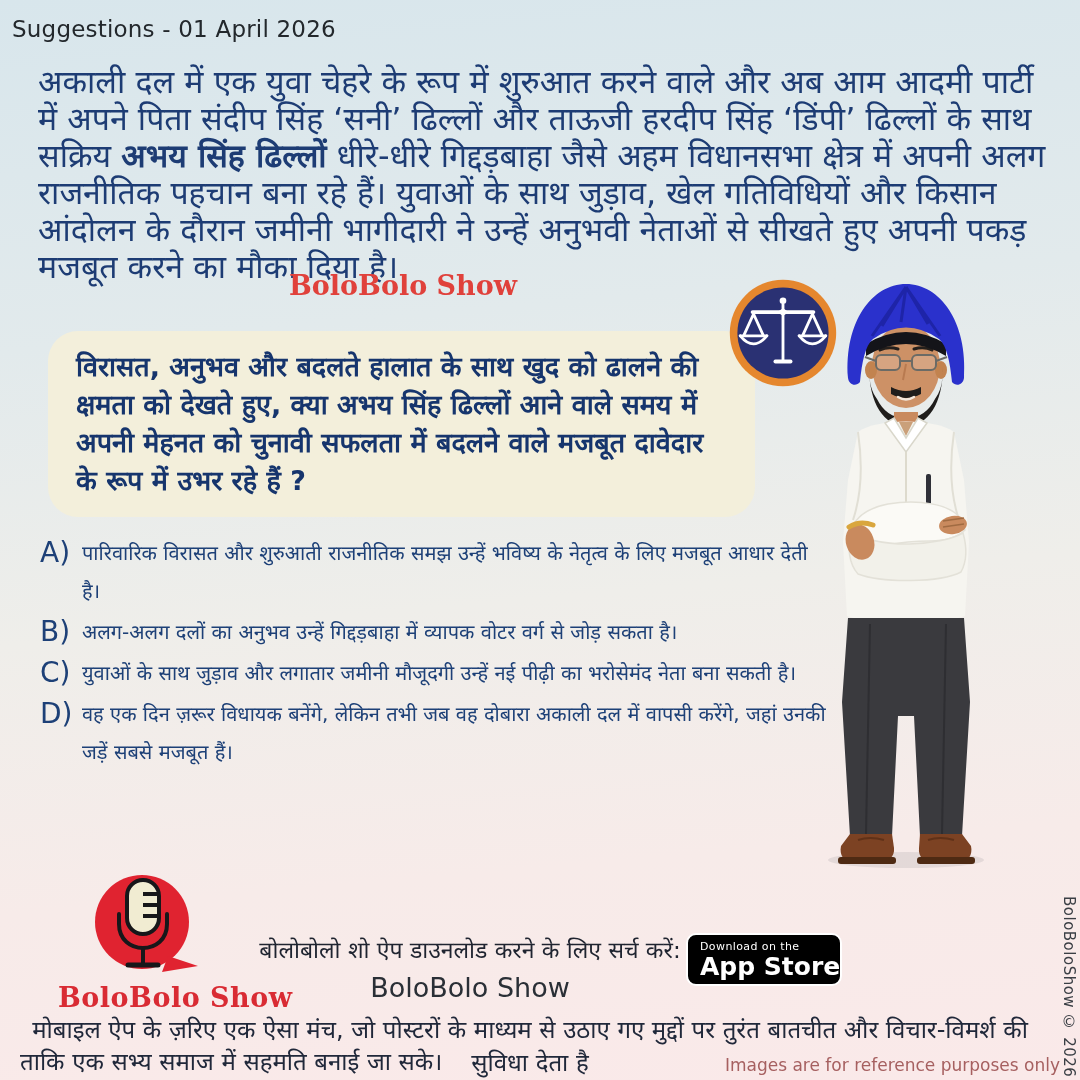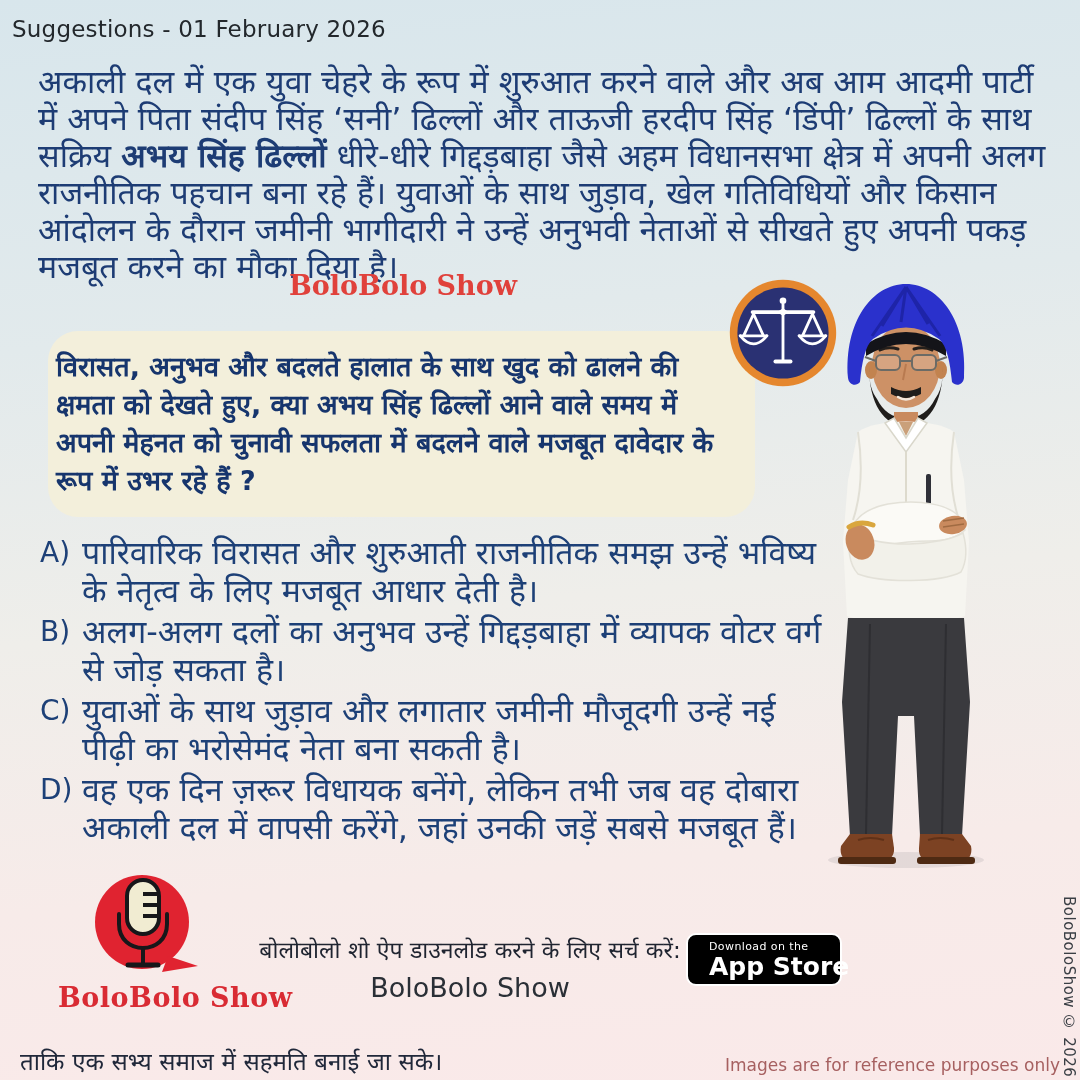--- a/index.html
+++ b/index.html
@@ -23,56 +23,56 @@
   .intro b { font-weight: 800; }
 
   .brand-inline {
     position: absolute; left: 289px; top: 270px;
     font-family: "DejaVu Serif", serif; font-weight: 700;
     font-size: 27px; color: #e0413b;
   }
 
   .question-card {
     position: absolute; left: 48px; top: 331px; width: 707px; height: 186px;
-    background: #f3efdb; border-radius: 30px; padding: 17px 22px 0 8px;
+    background: #f3efdb; border-radius: 30px; padding: 17px 22px 0 28px;
   }
   .question-card .q-text {
     font-size: 27px; line-height: 38px; font-weight: 700; color: #16356d;
   }
 
   .scales-badge { position: absolute; left: 726px; top: 276px; width: 114px; height: 114px; }
 
   .person { position: absolute; left: 800px; top: 278px; width: 215px; height: 592px; }
 
   .options { position: absolute; left: 40px; top: 534px; width: 792px; }
   .option-row { display: flex; margin-bottom: 3px; }
   .option-letter {
     flex: 0 0 42px; font-size: 28px; line-height: 38px; color: #1d4077; font-weight: 500;
   }
   .option-text {
-    flex: 1; font-size: 32px; line-height: 38px; color: #1d4077; font-weight: 500;
+    flex: 1; font-size: 20px; line-height: 38px; color: #1d4077; font-weight: 500;
   }
 
   .logo-block { position: absolute; left: 58px; top: 872px; width: 200px; }
   .logo-bubble { position: relative; width: 132px; height: 108px; margin-left: 22px; }
   .logo-wordmark {
     margin-top: 2px; font-family: "DejaVu Serif", serif; font-weight: 700;
     font-size: 27px; color: #d92b33; letter-spacing: 0.5px; white-space: nowrap;
   }
 
   .download-block { position: absolute; left: 250px; top: 933px; width: 440px; text-align: center; }
   .download-prompt { font-size: 23px; color: #1f2430; font-weight: 500; }
   .download-appname { margin-top: 7px; font-size: 27px; color: #2a2f36; }
 
   .store-badge {
     position: absolute; top: 933px; height: 53px; background: #000;
     border: 2px solid #fff; border-radius: 10px; color: #fff;
     display: flex; align-items: center; padding: 0 12px; cursor: pointer;
   }
-  .store-badge .txt { margin-left: 9px; display: flex; flex-direction: column; justify-content: center; }
+  .store-badge .txt { display: flex; flex-direction: column; justify-content: center; }
   .store-badge .small { font-size: 11px; letter-spacing: 0.4px; line-height: 13px; }
   .store-badge .big { font-size: 25px; font-weight: 600; line-height: 27px; white-space: nowrap; }
   #appstore-badge { left: 686px; width: 156px; }
   #gplay-badge { left: 854px; width: 160px; }
 
   .footer-line1 { position: absolute; left: 20px; top: 1012px; width: 1020px; text-align: center;
     font-size: 24px; color: #20283a; font-weight: 500; }
   .footer-line2 { position: absolute; left: 20px; top: 1044px; width: 1020px; text-align: left;
     font-size: 24px; color: #20283a; font-weight: 500; }
 
@@ -84,21 +84,21 @@
   .copyright-vertical {
     position: absolute; right: 2px; top: 896px; height: 184px;
     writing-mode: vertical-rl; font-size: 15px; color: #3a3f45; letter-spacing: 0.5px;
   }
 </style>
 </head>
 <body>
 
 <div id="canvas">
 
-  <div class="header-date">Suggestions - 01 February 2026</div>
+  <div class="header-date">Suggestions - 01 April 2026</div>
 
   <div class="intro"><span>अकाली दल में एक युवा चेहरे के रूप में शुरुआत करने वाले और अब आम आदमी पार्टी में अपने पिता संदीप सिंह ‘सनी’ ढिल्लों और ताऊजी हरदीप सिंह ‘डिंपी’ ढिल्लों के साथ सक्रिय </span><b>अभय सिंह ढिल्लों</b><span> धीरे-धीरे गिद्दड़बाहा जैसे अहम विधानसभा क्षेत्र में अपनी अलग राजनीतिक पहचान बना रहे हैं। युवाओं के साथ जुड़ाव, खेल गतिविधियों और किसान आंदोलन के दौरान जमीनी भागीदारी ने उन्हें अनुभवी नेताओं से सीखते हुए अपनी पकड़ मजबूत करने का मौका दिया है।</span></div>
 
   <div class="brand-inline">BoloBolo Show</div>
 
   <div class="question-card">
     <div class="q-text">विरासत, अनुभव और बदलते हालात के साथ खुद को ढालने की क्षमता को देखते हुए, क्या अभय सिंह ढिल्लों आने वाले समय में अपनी मेहनत को चुनावी सफलता में बदलने वाले मजबूत दावेदार के रूप में उभर रहे हैं ?</div>
   </div>
 
   <div class="scales-badge">
@@ -230,18 +230,19 @@
     <svg width="30" height="36" viewBox="0 0 40 44">
       <path fill="#ffffff" d="M25.8,12.6c1.4,0,3.2-1,4.2-2.3c0.9-1.2,1.6-2.9,1.6-4.6c0-0.2,0-0.5-0.1-0.7c-1.6,0.1-3.5,1.1-4.6,2.4 c-0.9,1-1.7,2.7-1.7,4.4c0,0.3,0,0.5,0.1,0.6C25.4,12.6,25.6,12.6,25.8,12.6z M20.9,40c1.9,0,2.8-1.3,5.2-1.3c2.5,0,3,1.2,5.2,1.2 c2.1,0,3.5-1.9,4.8-3.8c1.5-2.2,2.1-4.3,2.1-4.4c-0.1-0.1-4.1-1.7-4.1-6.2c0-3.9,3.1-5.7,3.3-5.8c-2.1-3-5.3-3.1-6.2-3.1 c-2.4,0-4.3,1.4-5.5,1.4c-1.3,0-3-1.4-5.1-1.4c-3.9,0-7.9,3.2-7.9,9.3c0,3.8,1.5,7.8,3.3,10.4C17.5,38.7,18.9,40,20.9,40z"></path>
     </svg>
     <div class="txt">
       <span class="small">Download on the</span>
       <span class="big">App Store</span>
     </div>
   </div>
 
 
+  <div class="footer-line1">मोबाइल ऐप के ज़रिए एक ऐसा मंच, जो पोस्टरों के माध्यम से उठाए गए मुद्दों पर तुरंत बातचीत और विचार-विमर्श की सुविधा देता है</div>
   <div class="footer-line2">ताकि एक सभ्य समाज में सहमति बनाई जा सके।</div>
 
   <div class="disclaimer">Images are for reference purposes only</div>
   <div class="copyright-vertical">BoloBoloShow © 2026</div>
 
 </div>
 
 </body></html>

